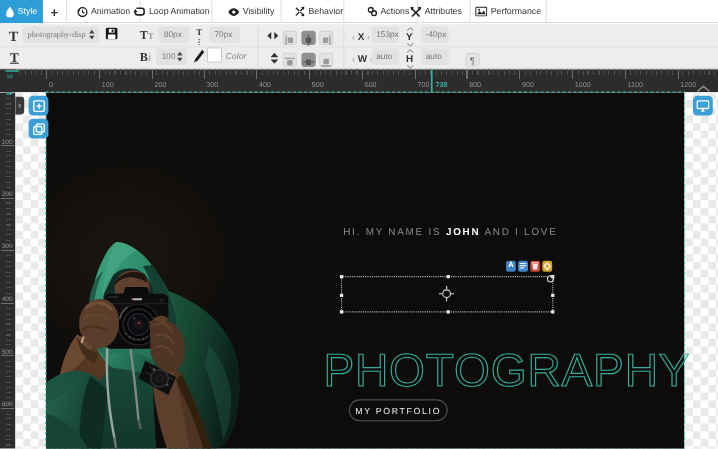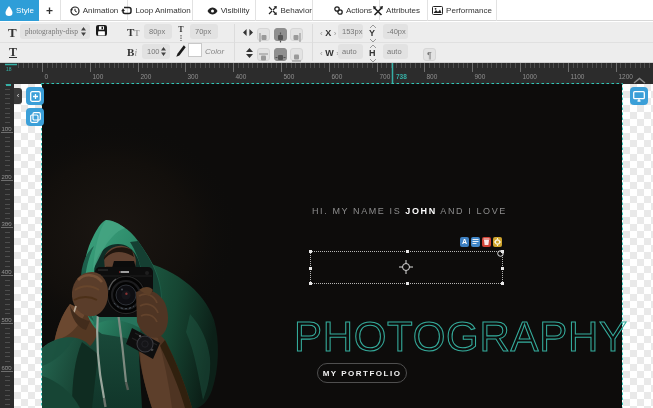--- a/index.html
+++ b/index.html
@@ -47,21 +47,21 @@
   .hi b { color:#fdfdfd; }
   .design { position:absolute; left:274px; top:165px; font-size:34px; letter-spacing:2.4px;
     color:transparent; -webkit-text-stroke:1px #e4e4e4; white-space:nowrap; }
   .photog { position:absolute; left:252px; top:201px; font-size:42px; letter-spacing:0.7px;
     color:transparent; -webkit-text-stroke:1.05px #35ac9c; white-space:nowrap;margin-top:28px; }
   .selbox { position:absolute; left:268px; top:167px; width:193px; height:33px;
     border:1px dotted #b5b5b5; }
   .hdl { position:absolute; width:3px; height:3px; background:#e8e8e8; }
   .mybtn { position:absolute; left:275px; top:279px; width:90px; height:20px;
     border:1px solid #4f4f4f; border-radius:10px; color:#f0f0f0; font-size:8px;
-    font-weight:bold; letter-spacing:1.5px; text-align:center; line-height:19px; }
+    font-weight:normal; letter-spacing:1.5px; text-align:center; line-height:19px; }
   .miniicons { position:absolute; left:418px; top:153px; display:flex; gap:2px; }
   .mi { width:9px; height:10px; border-radius:2px; color:#fff; font-size:7px;
     font-weight:bold; text-align:center; line-height:10px; overflow:hidden; }
   .mi svg { display:block; margin:0 auto; }
   
   .bluebtn { position:absolute; width:18px; height:18px; background:#3b9fd8;
     border-radius:4px; display:flex; align-items:center; justify-content:center; }
 </style>
 </head>
 <body>

